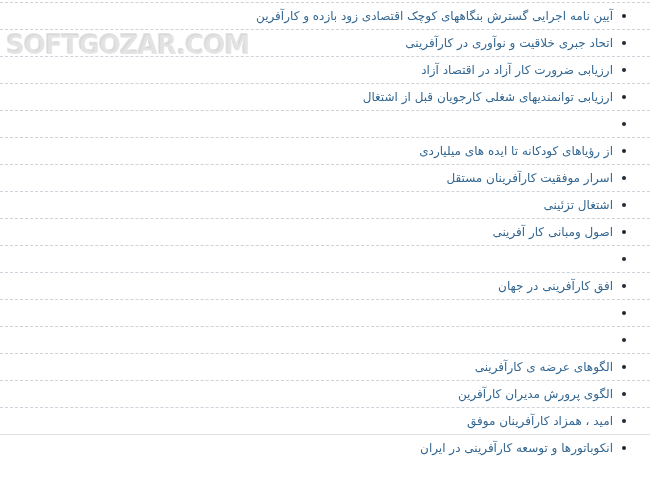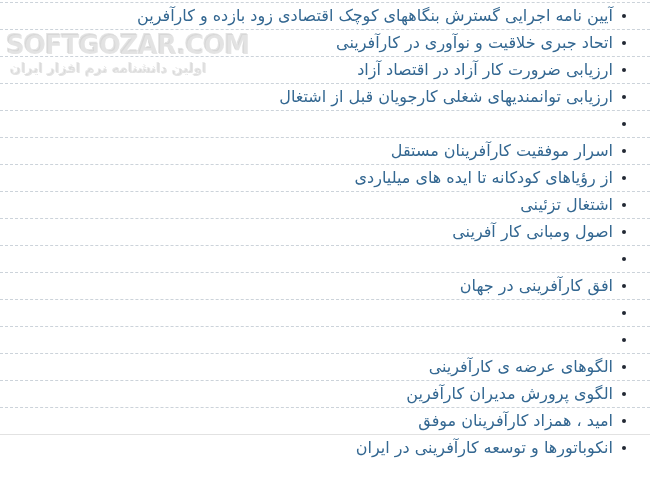--- a/index.html
+++ b/index.html
@@ -72,32 +72,31 @@
     width: 4px;
     height: 4px;
     border-radius: 50%;
     background: #222833;
     flex: 0 0 auto;
     margin-left: 9px; 
   }
   a.article-link {
     color: #336791;
     text-decoration: none;
-    font-size: 16px;
+    font-size: 12px;
     line-height: 1;
     white-space: nowrap;
     cursor: pointer;
   }
 </style>
 </head>
 <body>
 
 <div class="watermark">
   <div class="wm-en">SOFTGOZAR.COM</div>
-  <div class="wm-fa">اولین دانشنامه نرم افزار ایران</div>
 </div>
 
 <ul class="article-list">
   <li>
     <span class="bullet"></span>
     <a class="article-link">آیین نامه اجرایی گسترش بنگاههای کوچک اقتصادی زود بازده و کارآفرین</a>
   </li>
 
   <li>
     <span class="bullet"></span>
@@ -113,26 +112,26 @@
     <span class="bullet"></span>
     <a class="article-link">ارزیابی توانمندیهای شغلی کارجویان قبل از اشتغال</a>
   </li>
 
   <li>
     <span class="bullet"></span>
   </li>
 
   <li>
     <span class="bullet"></span>
-    <a class="article-link">اسرار موفقیت کارآفرینان مستقل</a>
+    <a class="article-link">از رؤیاهای کودکانه تا ایده های میلیاردی</a>
   </li>
 
   <li>
     <span class="bullet"></span>
-    <a class="article-link">از رؤیاهای کودکانه تا ایده های میلیاردی</a>
+    <a class="article-link">اسرار موفقیت کارآفرینان مستقل</a>
   </li>
 
   <li>
     <span class="bullet"></span>
     <a class="article-link">اشتغال تزئینی</a>
   </li>
 
   <li>
     <span class="bullet"></span>
     <a class="article-link">اصول ومبانی کار آفرینی</a>

